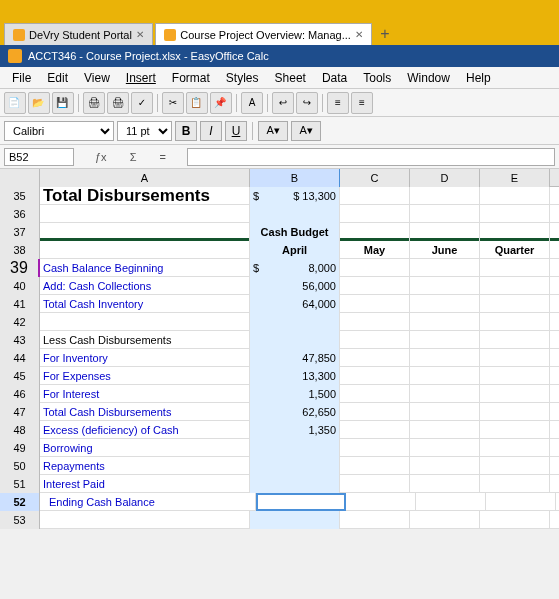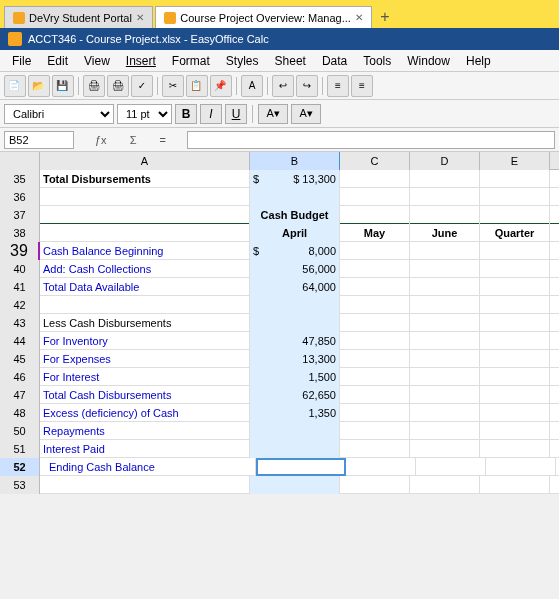--- a/index.html
+++ b/index.html
@@ -1,21 +1,21 @@
 <!DOCTYPE html>
 <html><head>
   <meta charset="utf-8">
   <style>
     * { margin: 0; padding: 0; box-sizing: border-box; }
     body { font-family: 'Segoe UI', Tahoma, sans-serif; font-size: 12px; background: #f0f0f0; width: 559px; height: 599px; overflow: hidden; }
   </style>
 </head>
 <body>
 
-<div style="background:#fde047; height:28px; display:flex; align-items:flex-end; padding:0 4px;">
+<div style="background:#eab308; height:45px; display:flex; align-items:flex-end; padding:0 4px;">
   <div style="background:#e0e0e0; border:1px solid #aaa; border-bottom:none; padding:3px 8px; font-size:11px; display:flex; align-items:center; gap:4px; height:22px; cursor:pointer;">
     <span style="width:12px;height:12px;background:#f5a623;border-radius:2px;display:inline-block;"></span>
     <span>DeVry Student Portal</span>
     <span style="font-size:10px;color:#666;">✕</span>
   </div>
   <div style="background:white; border:1px solid #aaa; border-bottom:none; padding:3px 8px; font-size:11px; display:flex; align-items:center; gap:4px; height:22px; cursor:pointer; margin-left:2px;">
     <span style="width:12px;height:12px;background:#f5a623;border-radius:2px;display:inline-block;"></span>
     <span>Course Project Overview: Manag...</span>
     <span style="font-size:10px;color:#666;">✕</span>
   </div>
@@ -92,40 +92,40 @@
     <div style="width:40px;min-width:40px;height:18px;border-right:1px solid #bbb;background:#e8e8e8;"></div>
     <div style="width:210px;min-width:210px;height:18px;border-right:1px solid #bbb;background:#e8e8e8;display:flex;align-items:center;justify-content:center;font-size:11px;">A</div>
     <div style="width:90px;min-width:90px;height:18px;border-right:1px solid #4a90d9;background:#cce0ff;display:flex;align-items:center;justify-content:center;font-size:11px;">B</div>
     <div style="width:70px;min-width:70px;height:18px;border-right:1px solid #bbb;background:#e8e8e8;display:flex;align-items:center;justify-content:center;font-size:11px;">C</div>
     <div style="width:70px;min-width:70px;height:18px;border-right:1px solid #bbb;background:#e8e8e8;display:flex;align-items:center;justify-content:center;font-size:11px;">D</div>
     <div style="width:70px;min-width:70px;height:18px;border-right:1px solid #bbb;background:#e8e8e8;display:flex;align-items:center;justify-content:center;font-size:11px;">E</div>
   </div>
 
   <div style="display:flex;height:18px;border-bottom:1px solid #ddd;">
     <div style="width:40px;min-width:40px;height:18px;border-right:1px solid #bbb;background:#e8e8e8;display:flex;align-items:center;justify-content:center;font-size:11px;">35</div>
-    <div style="width:210px;min-width:210px;height:18px;border-right:1px solid #ddd;display:flex;align-items:center;padding:0 3px;font-size:11px;font-weight:bold;">Total Disbursements</div>
+    <div style="width:210px;min-width:210px;height:18px;border-right:1px solid #ddd;display:flex;align-items:center;padding:0 3px;font-size:17px;font-weight:bold;">Total Disbursements</div>
     <div style="width:90px;min-width:90px;height:18px;border-right:1px solid #ddd;display:flex;align-items:center;padding:0 3px;font-size:11px;background:#ddeeff;">
       <span style="margin-right:2px;">$</span>
         <span style="flex:1;text-align:right;">$ 13,300</span>
     </div>
     <div style="width:70px;height:18px;border-right:1px solid #ddd;"></div>
     <div style="width:70px;height:18px;border-right:1px solid #ddd;"></div>
     <div style="width:70px;height:18px;border-right:1px solid #ddd;"></div>
   </div>
 
   <div style="display:flex;height:18px;border-bottom:1px solid #ddd;">
     <div style="width:40px;min-width:40px;height:18px;border-right:1px solid #bbb;background:#e8e8e8;display:flex;align-items:center;justify-content:center;font-size:11px;">36</div>
     <div style="width:210px;height:18px;border-right:1px solid #ddd;"></div>
     <div style="width:90px;height:18px;border-right:1px solid #ddd;background:#ddeeff;"></div>
     <div style="width:70px;height:18px;border-right:1px solid #ddd;"></div>
     <div style="width:70px;height:18px;border-right:1px solid #ddd;"></div>
     <div style="width:70px;height:18px;border-right:1px solid #ddd;"></div>
   </div>
 
-  <div style="display:flex;height:18px;border-bottom:1px solid #14532d;">
+  <div style="display:flex;height:18px;border-bottom:3px solid #14532d;">
     <div style="width:40px;min-width:40px;height:18px;border-right:1px solid #bbb;background:#e8e8e8;display:flex;align-items:center;justify-content:center;font-size:11px;">37</div>
     <div style="width:210px;height:18px;border-right:1px solid #ddd;"></div>
     <div style="width:90px;height:18px;border-right:1px solid #ddd;background:#ddeeff;display:flex;align-items:center;justify-content:center;font-size:11px;font-weight:bold;">Cash Budget</div>
     <div style="width:70px;height:18px;border-right:1px solid #ddd;"></div>
     <div style="width:70px;height:18px;border-right:1px solid #ddd;"></div>
     <div style="width:70px;height:18px;border-right:1px solid #ddd;"></div>
   </div>
 
   <div style="display:flex;height:18px;border-bottom:1px solid #ddd;">
     <div style="width:40px;min-width:40px;height:18px;border-right:1px solid #bbb;background:#e8e8e8;display:flex;align-items:center;justify-content:center;font-size:11px;">38</div>
@@ -152,21 +152,21 @@
     <div style="width:40px;min-width:40px;height:18px;border-right:1px solid #bbb;background:#e8e8e8;display:flex;align-items:center;justify-content:center;font-size:11px;">40</div>
     <div style="width:210px;height:18px;border-right:1px solid #ddd;display:flex;align-items:center;padding:0 3px;font-size:11px;color:#0000cc;">Add: Cash Collections</div>
     <div style="width:90px;height:18px;border-right:1px solid #ddd;background:#ddeeff;display:flex;align-items:center;justify-content:flex-end;padding:0 3px;font-size:11px;">56,000</div>
     <div style="width:70px;height:18px;border-right:1px solid #ddd;"></div>
     <div style="width:70px;height:18px;border-right:1px solid #ddd;"></div>
     <div style="width:70px;height:18px;border-right:1px solid #ddd;"></div>
   </div>
 
   <div style="display:flex;height:18px;border-bottom:1px solid #ddd;">
     <div style="width:40px;min-width:40px;height:18px;border-right:1px solid #bbb;background:#e8e8e8;display:flex;align-items:center;justify-content:center;font-size:11px;">41</div>
-    <div style="width:210px;height:18px;border-right:1px solid #ddd;display:flex;align-items:center;padding:0 3px;font-size:11px;color:#0000cc;">Total Data Available</div>
+    <div style="width:210px;height:18px;border-right:1px solid #ddd;display:flex;align-items:center;padding:0 3px;font-size:11px;color:#0000cc;">Total Cash Inventory</div>
     <div style="width:90px;height:18px;border-right:1px solid #ddd;background:#ddeeff;display:flex;align-items:center;justify-content:flex-end;padding:0 3px;font-size:11px;">64,000</div>
     <div style="width:70px;height:18px;border-right:1px solid #ddd;"></div>
     <div style="width:70px;height:18px;border-right:1px solid #ddd;"></div>
     <div style="width:70px;height:18px;border-right:1px solid #ddd;"></div>
   </div>
 
   <div style="display:flex;height:18px;border-bottom:1px solid #ddd;">
     <div style="width:40px;min-width:40px;height:18px;border-right:1px solid #bbb;background:#e8e8e8;display:flex;align-items:center;justify-content:center;font-size:11px;">42</div>
     <div style="width:210px;height:18px;border-right:1px solid #ddd;"></div>
     <div style="width:90px;height:18px;border-right:1px solid #ddd;background:#ddeeff;"></div>
@@ -222,20 +222,28 @@
 
   <div style="display:flex;height:18px;border-bottom:1px solid #ddd;">
     <div style="width:40px;min-width:40px;height:18px;border-right:1px solid #bbb;background:#e8e8e8;display:flex;align-items:center;justify-content:center;font-size:11px;">48</div>
     <div style="width:210px;height:18px;border-right:1px solid #ddd;display:flex;align-items:center;padding:0 3px;font-size:11px;color:#0000cc;">Excess (deficiency) of Cash</div>
     <div style="width:90px;height:18px;border-right:1px solid #ddd;background:#ddeeff;display:flex;align-items:center;justify-content:flex-end;padding:0 3px;font-size:11px;">1,350</div>
     <div style="width:70px;height:18px;border-right:1px solid #ddd;"></div>
     <div style="width:70px;height:18px;border-right:1px solid #ddd;"></div>
     <div style="width:70px;height:18px;border-right:1px solid #ddd;"></div>
   </div>
 
+  <div style="display:flex;height:18px;border-bottom:1px solid #ddd;">
+    <div style="width:40px;min-width:40px;height:18px;border-right:1px solid #bbb;background:#e8e8e8;display:flex;align-items:center;justify-content:center;font-size:11px;">49</div>
+    <div style="width:210px;height:18px;border-right:1px solid #ddd;display:flex;align-items:center;padding:0 3px;font-size:11px;color:#0000cc;">Borrowing</div>
+    <div style="width:90px;height:18px;border-right:1px solid #ddd;background:#ddeeff;"></div>
+    <div style="width:70px;height:18px;border-right:1px solid #ddd;"></div>
+    <div style="width:70px;height:18px;border-right:1px solid #ddd;"></div>
+    <div style="width:70px;height:18px;border-right:1px solid #ddd;"></div>
+  </div>
 
   <div style="display:flex;height:18px;border-bottom:1px solid #ddd;">
     <div style="width:40px;min-width:40px;height:18px;border-right:1px solid #bbb;background:#e8e8e8;display:flex;align-items:center;justify-content:center;font-size:11px;">50</div>
     <div style="width:210px;height:18px;border-right:1px solid #ddd;display:flex;align-items:center;padding:0 3px;font-size:11px;color:#0000cc;">Repayments</div>
     <div style="width:90px;height:18px;border-right:1px solid #ddd;background:#ddeeff;"></div>
     <div style="width:70px;height:18px;border-right:1px solid #ddd;"></div>
     <div style="width:70px;height:18px;border-right:1px solid #ddd;"></div>
     <div style="width:70px;height:18px;border-right:1px solid #ddd;"></div>
   </div>
 

